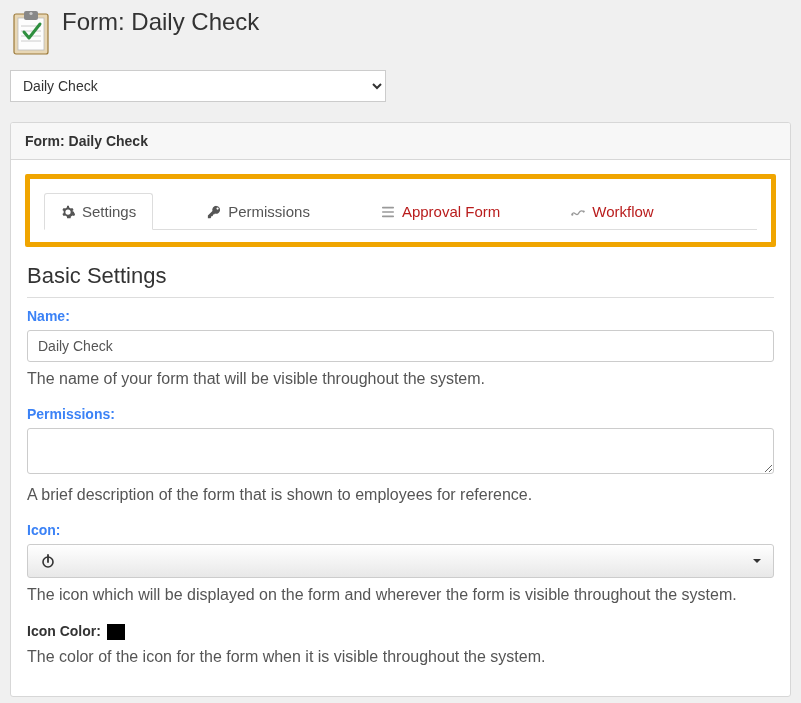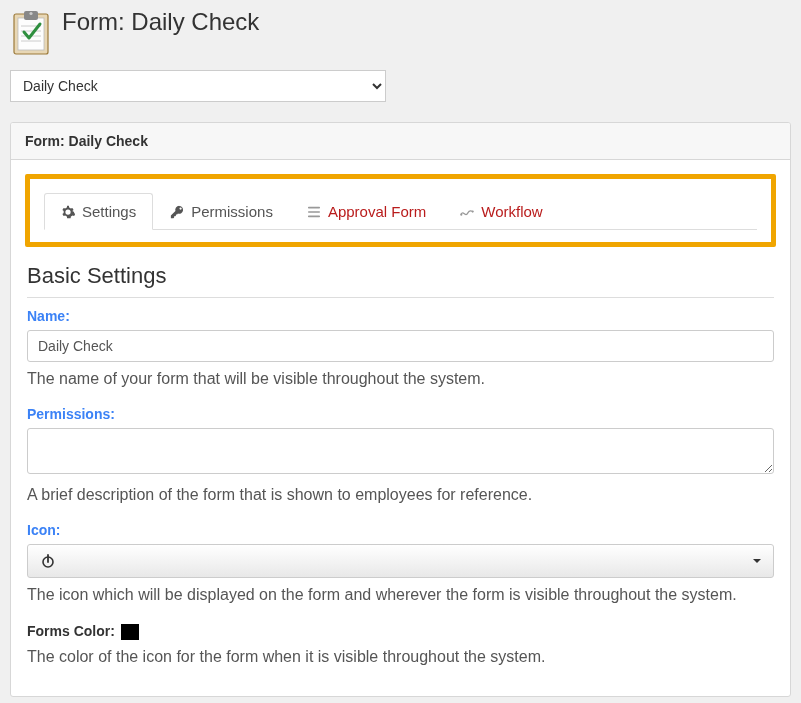--- a/index.html
+++ b/index.html
@@ -67,20 +67,21 @@
   .highlight-box {
     border: 5px solid #f0a500;
     border-radius: 2px;
     padding: 14px 14px 12px 14px;
     margin-bottom: 16px;
   }
   .tabs {
     display: flex;
     align-items: center;
     border-bottom: 1px solid #ddd;
+    gap: 37px;
   }
   .tab {
     display: flex;
     align-items: center;
     padding: 9px 16px;
     font-size: 15px;
     color: #555;
     cursor: pointer;
     border: 1px solid transparent;
     margin-bottom: -1px;
@@ -249,21 +250,21 @@
             <circle cx="8" cy="9" r="5" fill="none" stroke="#333" stroke-width="1.6"></circle>
             <line x1="8" y1="2" x2="8" y2="9" stroke="#333" stroke-width="1.8" stroke-linecap="round"></line>
           </svg>
           <span class="caret"></span>
         </div>
         <div class="help">The icon which will be displayed on the form and wherever the form is visible throughout the system.</div>
       </div>
 
       <div class="field">
         <div style="margin-bottom:6px">
-          <span class="icon-color-label">Forms Color:</span>
+          <span class="icon-color-label">Icon Color:</span>
           <span class="icon-color-swatch" title="#000000"></span>
         </div>
         <div class="help">The color of the icon for the form when it is visible throughout the system.</div>
       </div>
     </div>
 
   </div>
 </div>
 
 </body></html>

